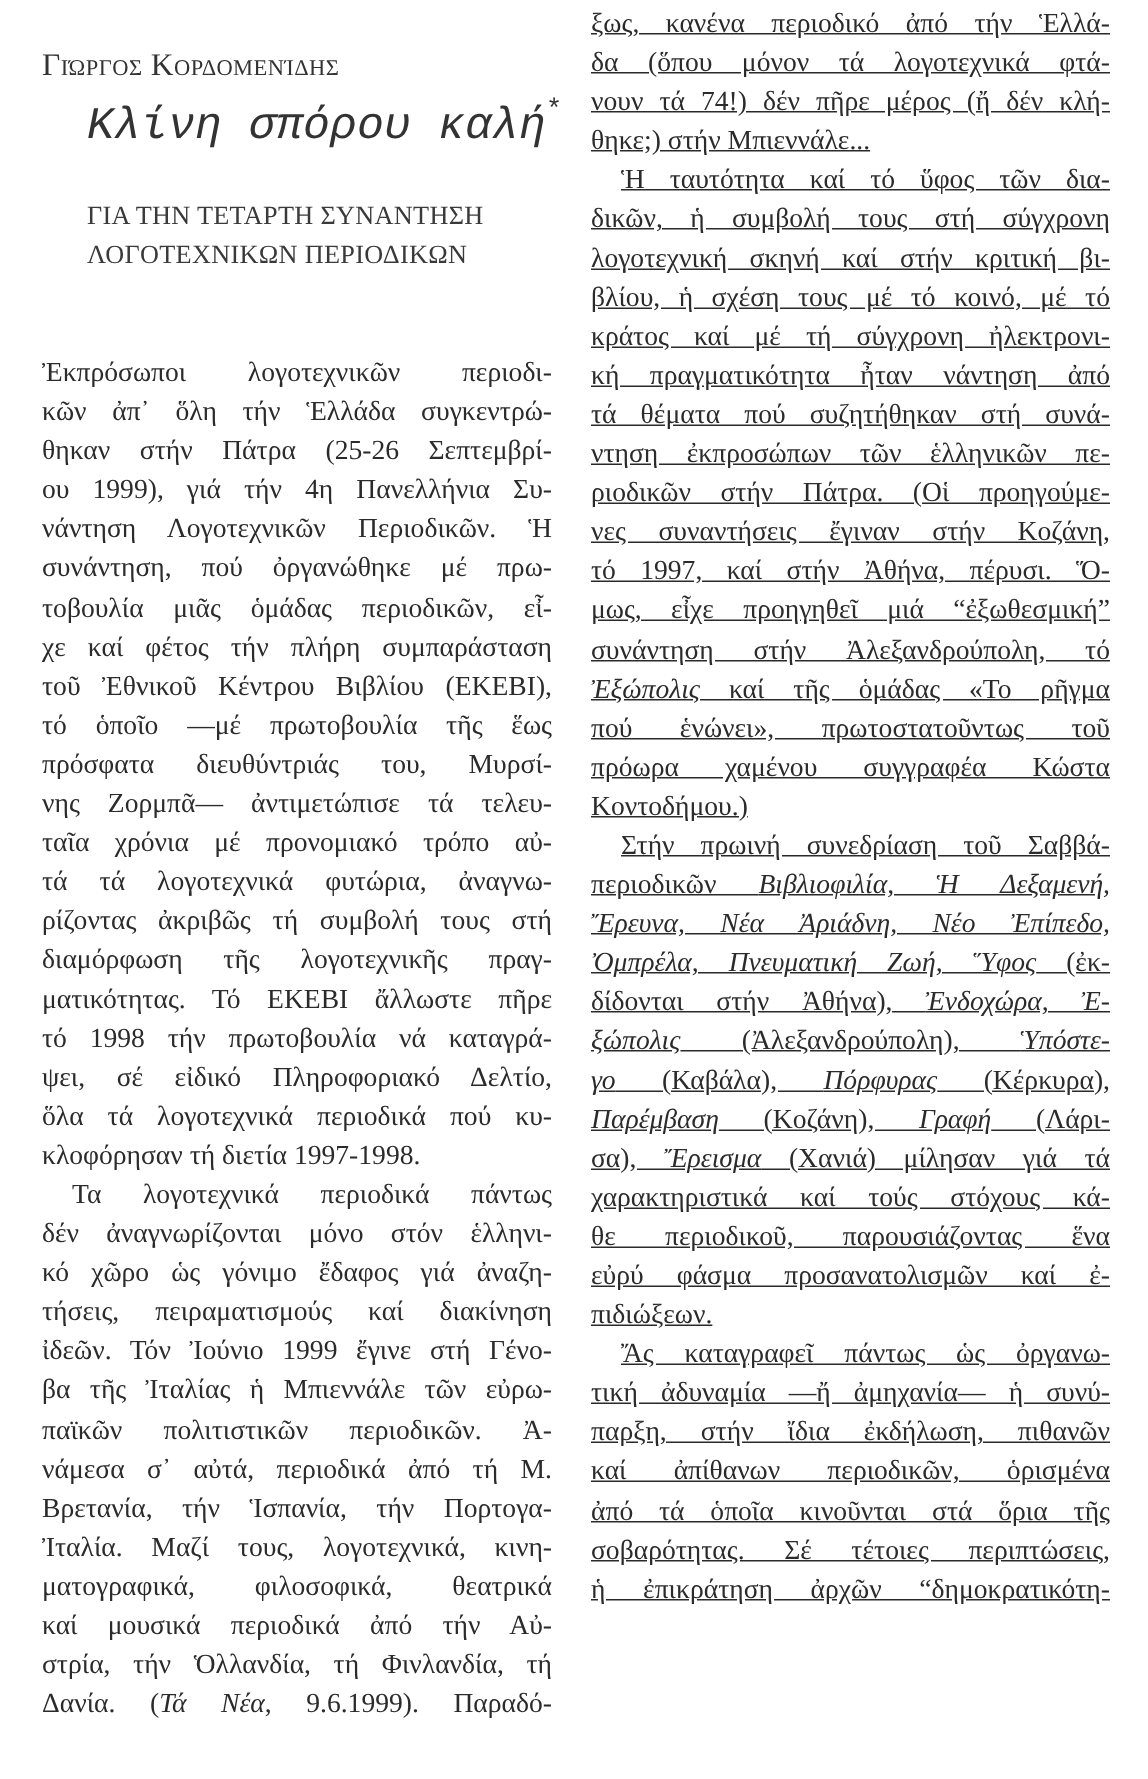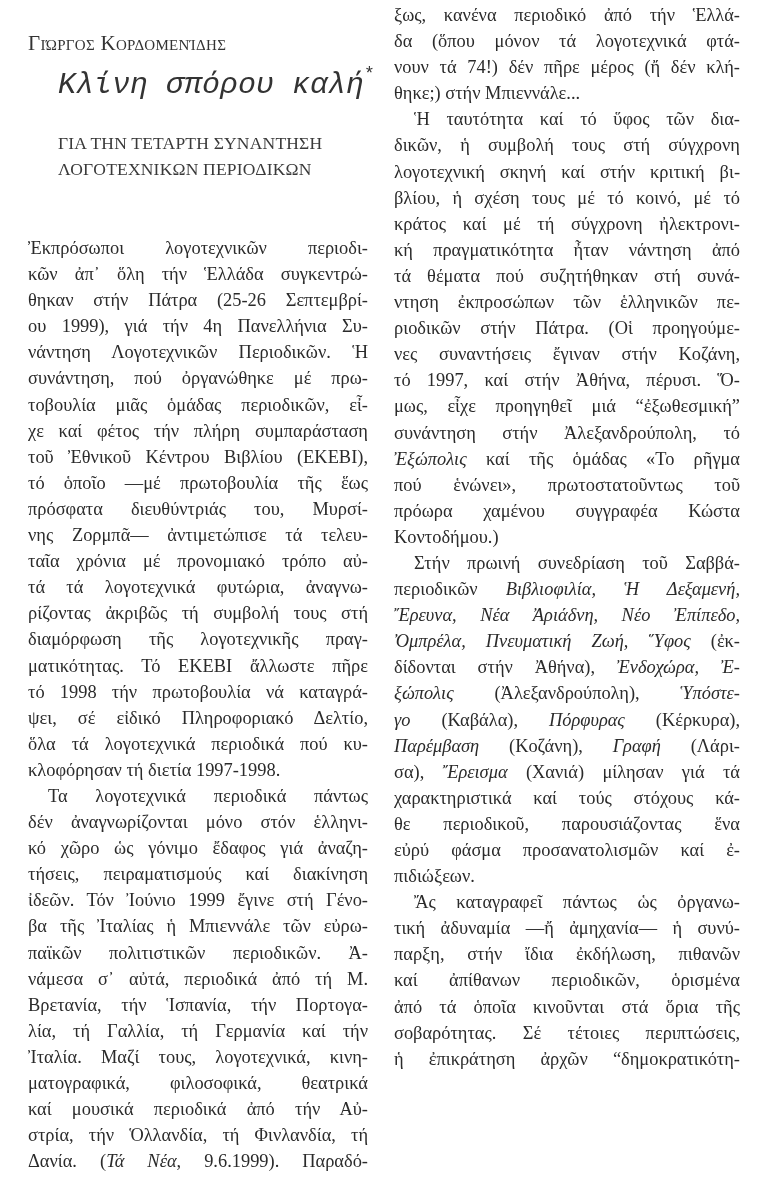--- a/index.html
+++ b/index.html
@@ -25,21 +25,21 @@
   .title sup { font-size: 18px; font-style: normal; vertical-align: 14px; }
   .subtitle {
     position: absolute; left: 58px; top: 130px;
     font-family: "Liberation Serif", serif;
     font-size: 17.5px; line-height: 26px; color: #3a3a3a;
     letter-spacing: 0.2px;
   }
   .subtitle div { white-space: nowrap; }
 
   .body-left { position: absolute; left: 28px; top: 235px; width: 340px; }
-  .body-right { position: absolute; left: 394px; top: 2px; width: 346px; }
+  .body-right { position: absolute; left: 394px; top: 2px; width: 346px; text-decoration: underline; }
 
   .line {
     font-family: "Liberation Serif", serif;
     font-size: 18.4px; line-height: 26.1px; height: 26.1px;
     white-space: nowrap; text-align: justify; text-align-last: justify;
     color: #2b2b2b;
   }
   .line.last { text-align-last: left; }
   .line.indent { padding-left: 20px; }
   .line i { font-style: italic; margin-top: 32px; }
@@ -81,21 +81,20 @@
       <div class="line last"><span>κλοφόρησαν τή διετία 1997-1998.</span></div>
       <div class="line indent"><span>Τα λογοτεχνικά περιοδικά πάντως</span></div>
       <div class="line"><span>δέν ἀναγνωρίζονται μόνο στόν ἑλληνι-</span></div>
       <div class="line"><span>κό χῶρο ὡς γόνιμο ἔδαφος γιά ἀναζη-</span></div>
       <div class="line"><span>τήσεις, πειραματισμούς καί διακίνηση</span></div>
       <div class="line"><span>ἰδεῶν. Τόν Ἰούνιο 1999 ἔγινε στή Γένο-</span></div>
       <div class="line"><span>βα τῆς Ἰταλίας ἡ Μπιεννάλε τῶν εὐρω-</span></div>
       <div class="line"><span>παϊκῶν πολιτιστικῶν περιοδικῶν. Ἀ-</span></div>
       <div class="line"><span>νάμεσα σ᾿ αὐτά, περιοδικά ἀπό τή Μ.</span></div>
       <div class="line"><span>Βρετανία, τήν Ἱσπανία, τήν Πορτογα-</span></div>
-      <div class="line"><span>λία, τή Γαλλία, τή Γερμανία καί τήν</span></div>
       <div class="line"><span>Ἰταλία. Μαζί τους, λογοτεχνικά, κινη-</span></div>
       <div class="line"><span>ματογραφικά, φιλοσοφικά, θεατρικά</span></div>
       <div class="line"><span>καί μουσικά περιοδικά ἀπό τήν Αὐ-</span></div>
       <div class="line"><span>στρία, τήν Ὁλλανδία, τή Φινλανδία, τή</span></div>
       <div class="line"><span>Δανία. (</span><i>Τά Νέα</i><span>, 9.6.1999). Παραδό-</span></div>
     </div>
   <div class="body-right" id="right-col">
       <div class="line"><span>ξως, κανένα περιοδικό ἀπό τήν Ἑλλά-</span></div>
       <div class="line"><span>δα (ὅπου μόνον τά λογοτεχνικά φτά-</span></div>
       <div class="line"><span>νουν τά 74!) δέν πῆρε μέρος (ἤ δέν κλή-</span></div>

